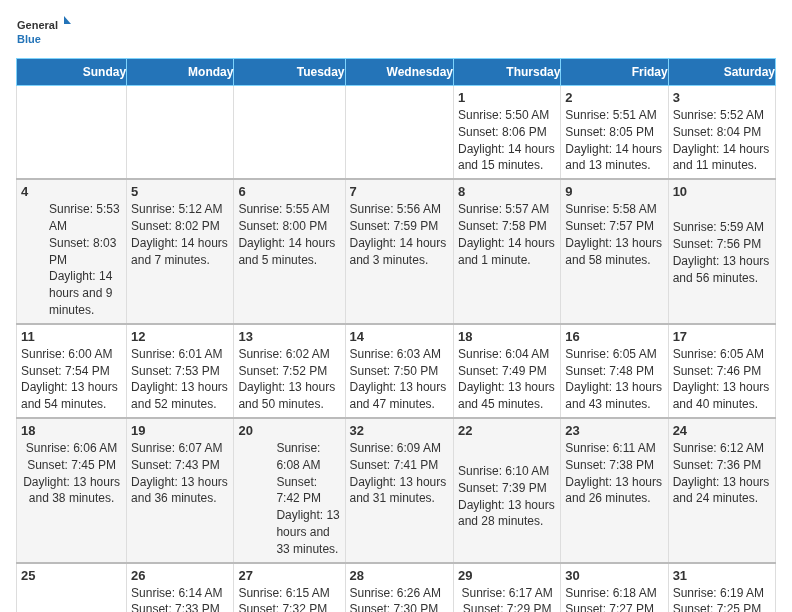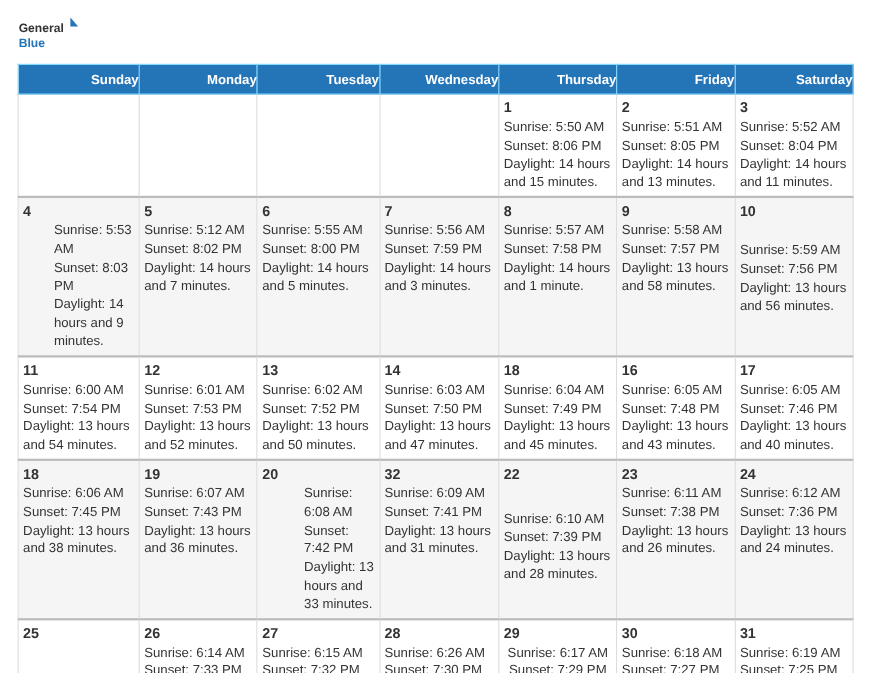--- a/index.html
+++ b/index.html
@@ -225,21 +225,21 @@
         <td>
           <span class="day-num">17</span>
           <div class="day-detail" style="white-space: pre-line;">Sunrise: 6:05 AM
 Sunset: 7:46 PM
 Daylight: 13 hours and 40 minutes.</div>
         </td>
       </tr>
       <tr class="row-separator">
         <td>
           <span class="day-num">18</span>
-          <div class="day-detail" style="white-space: pre-line;">Sunrise: 6:06 AM
+          <div class="day-detail" style="white-space: pre-line; text-align: center;">Sunrise: 6:06 AM
 Sunset: 7:45 PM
 Daylight: 13 hours and 38 minutes.</div>
         </td>
         <td>
           <span class="day-num">19</span>
           <div class="day-detail" style="white-space: pre-line;">Sunrise: 6:07 AM
 Sunset: 7:43 PM
 Daylight: 13 hours and 36 minutes.</div>
         </td>
         <td>

